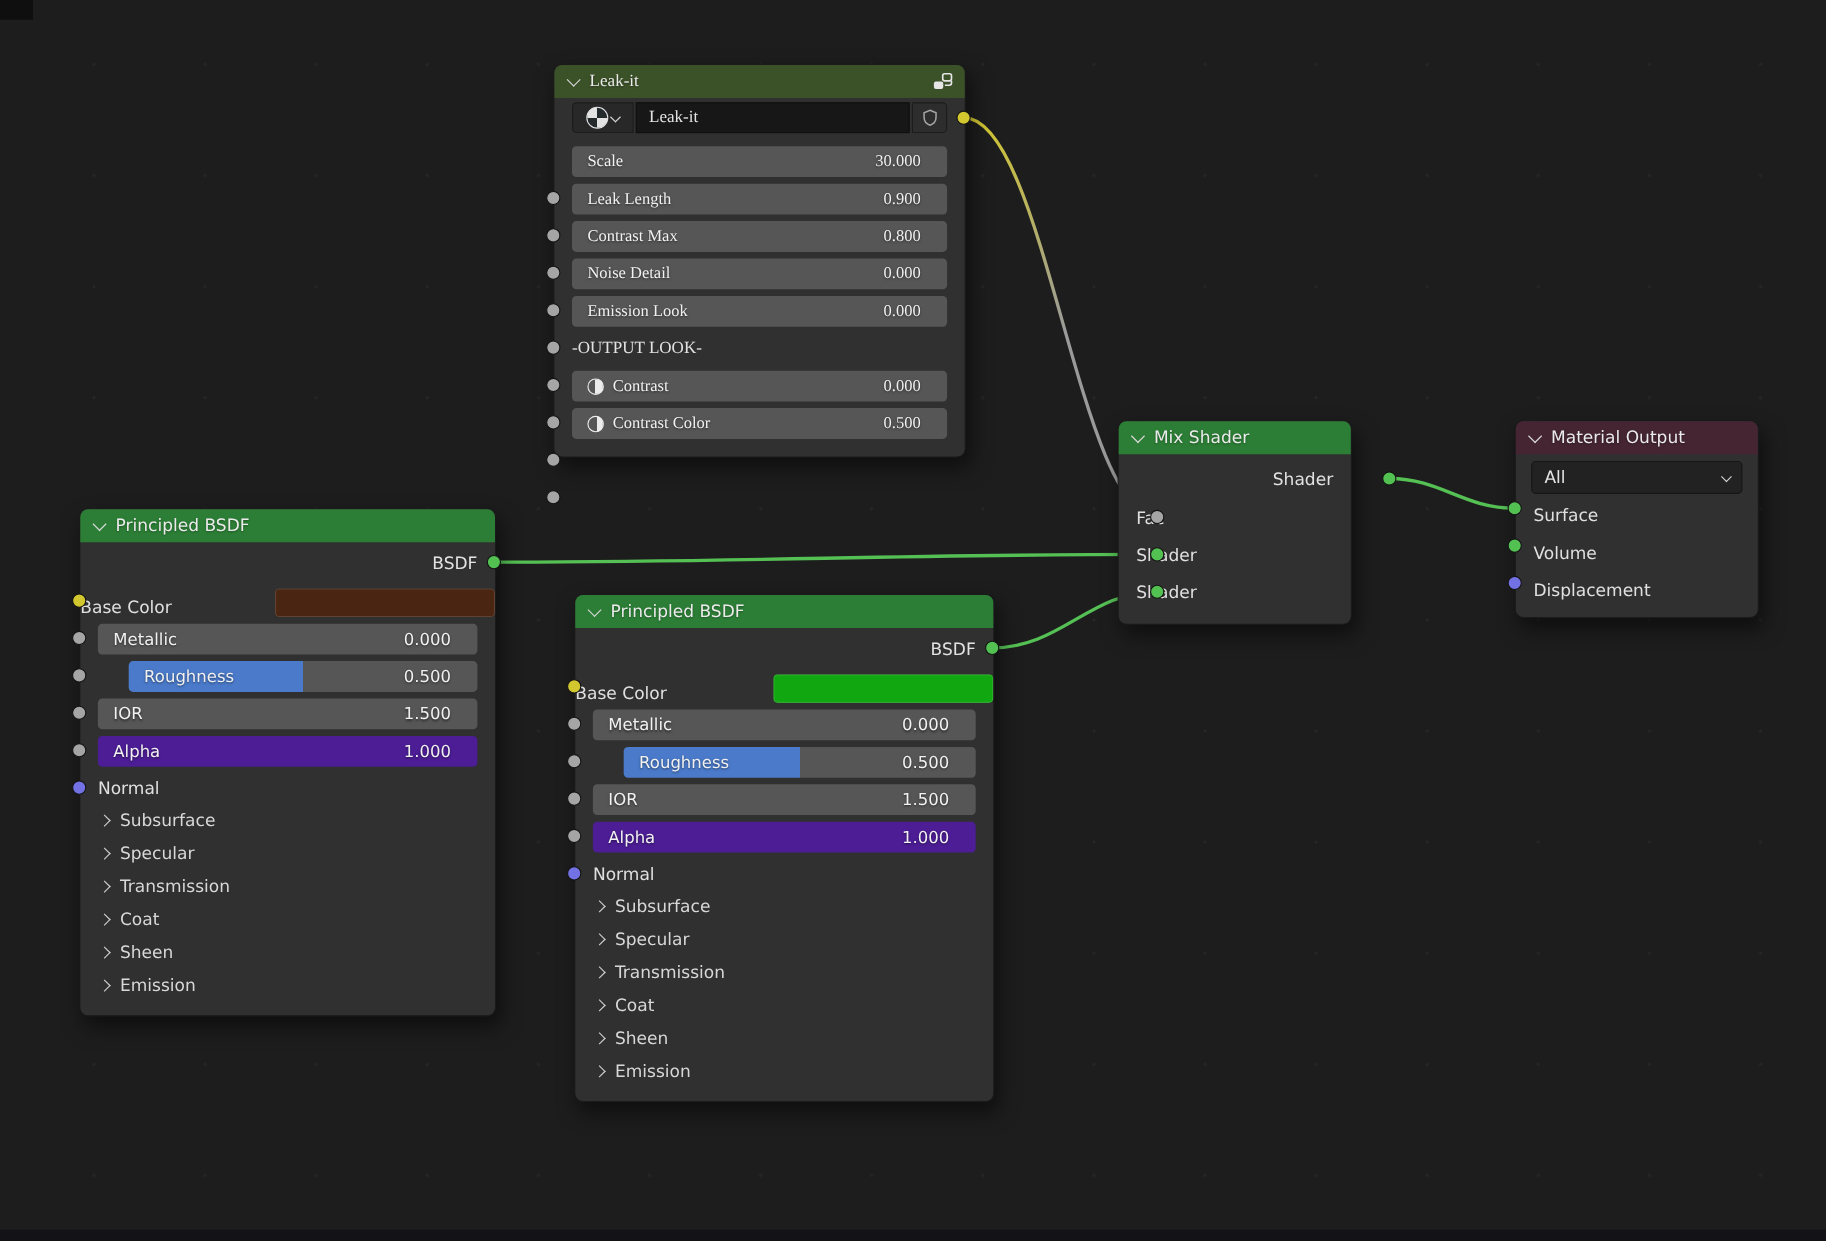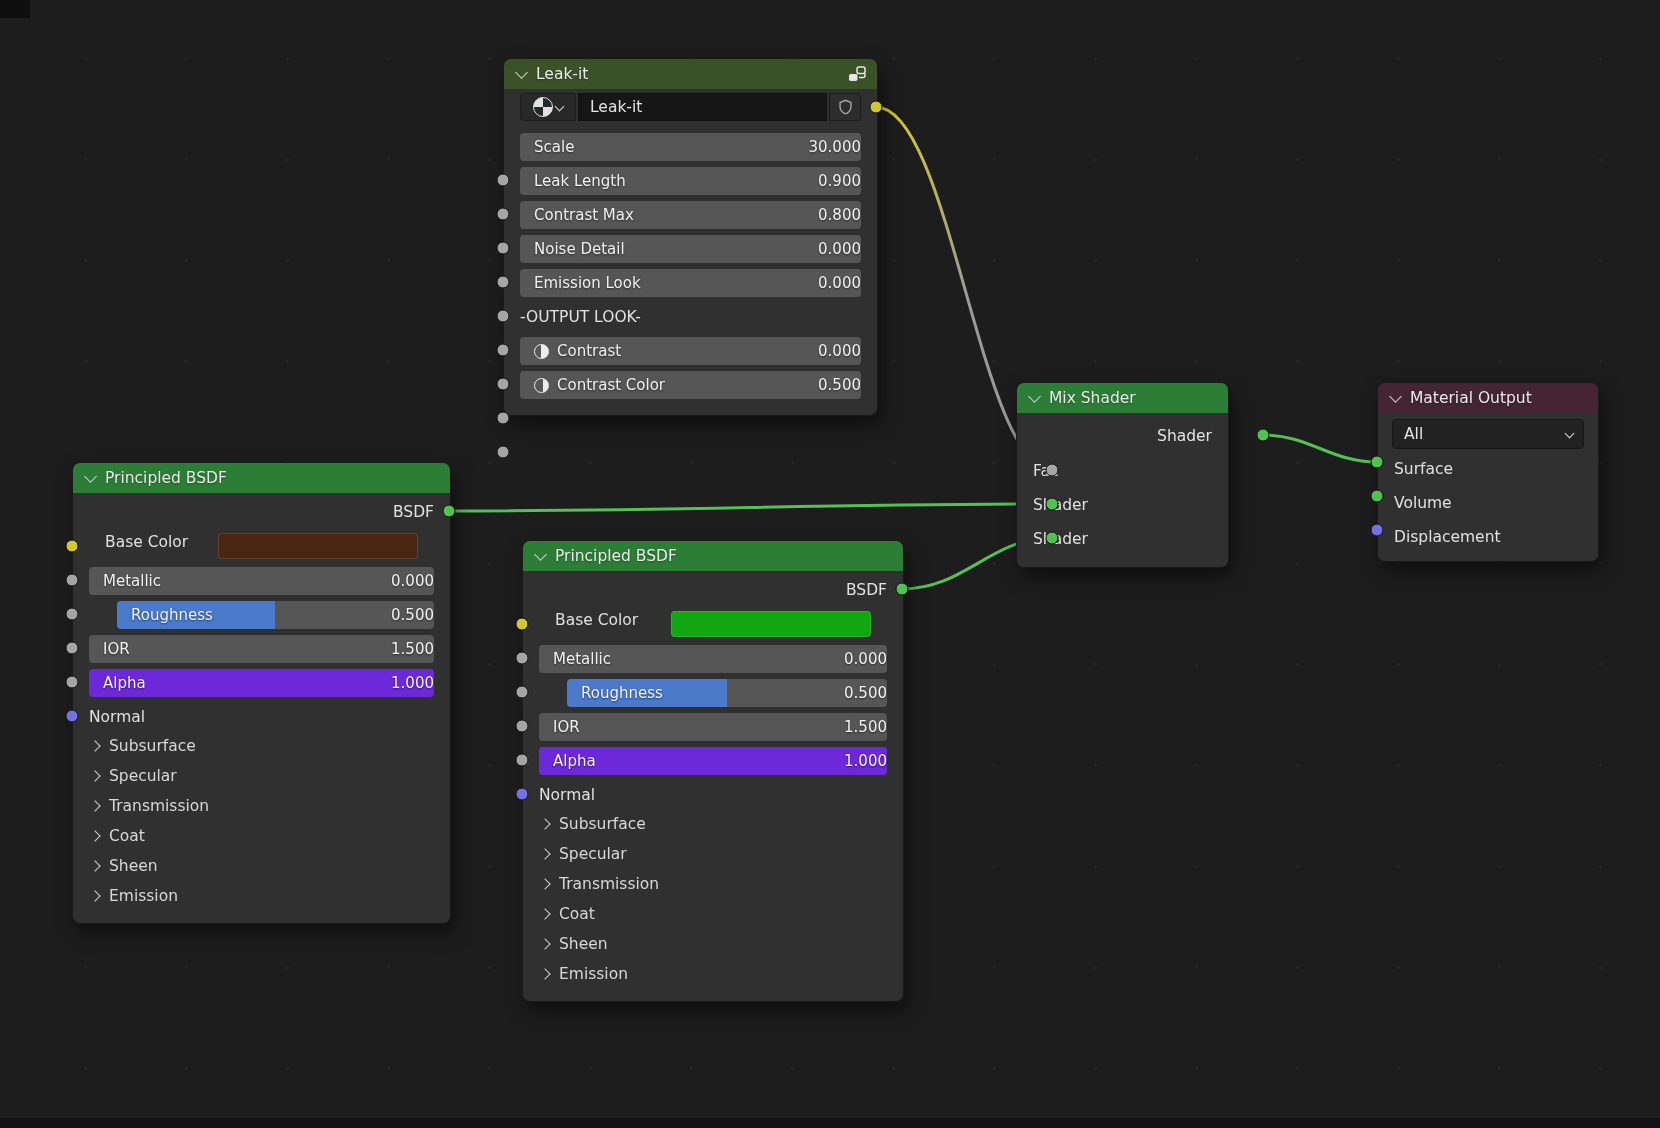--- a/index.html
+++ b/index.html
@@ -41,34 +41,34 @@
     background:conic-gradient(#24292c 0 90deg,#e2e2e2 90deg 180deg,#24292c 180deg 270deg,#e2e2e2 270deg 360deg);}
   .chev-d.small{width:6px;height:6px;border-width:1.5px;margin-top:-2px;}
   .name-field{flex:1;background:#171717;border:1px solid #101010;display:flex;align-items:center;
     padding-left:11px;font-size:15.5px;color:#e4e4e4;}
   .shield-btn{width:30px;background:#2d2d2d;border:1px solid #1c1c1c;border-radius:0 4px 4px 0;
     display:flex;align-items:center;justify-content:center;}
 
   .slider-stack{margin-top:12px;}
   .slider{
     height:28px;margin:0 16px 6px;background:#565656;border-radius:4px;
-    display:flex;align-items:center;padding:0 0 0 14px;box-sizing:border-box;gap:8px;
+    display:flex;align-items:center;padding:0 24px 0 14px;box-sizing:border-box;gap:8px;
   }
   .slider .s-label{flex:1;font-size:15px;color:#f1f1f1;text-shadow:0 1px 2px rgba(0,0,0,0.5);white-space:nowrap;}
   .slider .s-value{font-size:15px;color:#f1f1f1;text-shadow:0 1px 2px rgba(0,0,0,0.5);}
   .slider.fill50{background:linear-gradient(90deg,#4a7ac9 0 50%,#565656 50%);margin-left:44px;}
-  .slider.fill100{background:#6d28d9;}
+  .slider.fill100{background:#4c1d95;}
   .seprow{height:28px;margin:0 16px 6px;display:flex;align-items:center;font-size:15.5px;color:#e2e2e2;}
 
   .icon-contrast{width:15px;height:15px;border-radius:50%;border:1.5px solid #ececec;box-sizing:border-box;
     background:linear-gradient(90deg,transparent 0 48%,#ececec 48%);flex:none;}
   .icon-contrast-offset{width:15px;height:15px;border-radius:50%;border:1.5px solid #ececec;box-sizing:border-box;
     background:linear-gradient(90deg,transparent 0 60%,#ececec 60%);flex:none;}
 
-  .row{height:28px;margin:6px 32px 0;display:flex;align-items:flex-start;}
+  .row{height:28px;margin:6px 0 0;display:flex;align-items:flex-end;}
   .rowlabel{font-size:15.5px;color:#e0e0e0;}
   .swatch{margin-left:auto;width:200px;height:26px;border-radius:4px;border:1px solid rgba(255,255,255,0.13);box-sizing:border-box;}
   .plainrow{height:28px;margin-top:6px;padding:0 16px;display:flex;align-items:center;font-size:15.5px;color:#e0e0e0;}
   .secrow{height:30px;padding:0 16px 0 18px;display:flex;align-items:center;gap:10px;font-size:15.5px;color:#d8d8d8;}
   .padbottom10{padding-bottom:10px;} .padbottom12{padding-bottom:12px;} .padbottom14{padding-bottom:14px;}
 
   .dropdown{height:28px;margin:6px 14px 0;background:#222222;border:1px solid #161616;border-radius:4px;
     display:flex;align-items:center;padding:0 10px 0 11px;font-size:15.5px;color:#e4e4e4;}
   .dropdown .dd-spacer{flex:1;}
 
@@ -87,21 +87,21 @@
         <stop offset="0.55" stop-color="#9a9a9a"></stop>
         <stop offset="1" stop-color="#9a9a9a"></stop>
       </linearGradient>
     </defs>
     <path d="M876,107 C950,107 980,470 1052,470" fill="none" stroke="url(#facGrad)" stroke-width="3" stroke-linecap="round"></path>
     <path d="M449,511 C690,511 810,504 1052,504" fill="none" stroke-width="3" stroke-linecap="round" stroke="#55c155"></path>
     <path d="M902,589 C965,589 990,538 1052,538" fill="none" stroke-width="3" stroke-linecap="round" stroke="#55c155"></path>
     <path d="M1263,435 C1310,435 1330,462 1377,462" fill="none" stroke-width="3" stroke-linecap="round" stroke="#55c155"></path>
   </svg>
 
-  <div class="node padbottom10" style="left:503px;top:58px;width:373px;">
+  <div class="node padbottom10" style="left:503px;top:58px;width:373px;font-family:Liberation Serif, serif;">
     <div class="nheader" style="background-color: rgb(59, 81, 40);">
       <span class="chev-d"></span>
       <span class="ntitle">Leak-it</span>
       <span class="hspacer"></span>
       <svg width="20" height="18" viewBox="0 0 20 18">
         <rect x="10" y="2" width="8" height="6.5" rx="1.8" fill="none" stroke="#e6e6e6" stroke-width="1.5"></rect>
         <path d="M18 8.5 V10.5 C18 11.6 17.1 12.5 16 12.5 H12" fill="none" stroke="#e6e6e6" stroke-width="1.5"></path>
         <rect x="2" y="9" width="8.5" height="7" rx="1.8" fill="#e6e6e6"></rect>
       </svg>
     </div>

